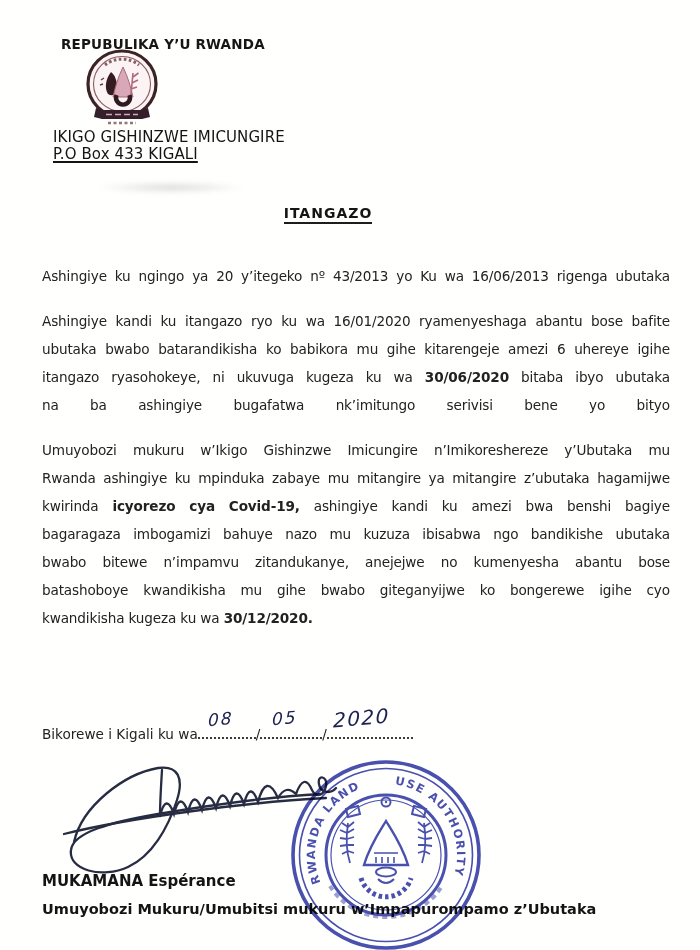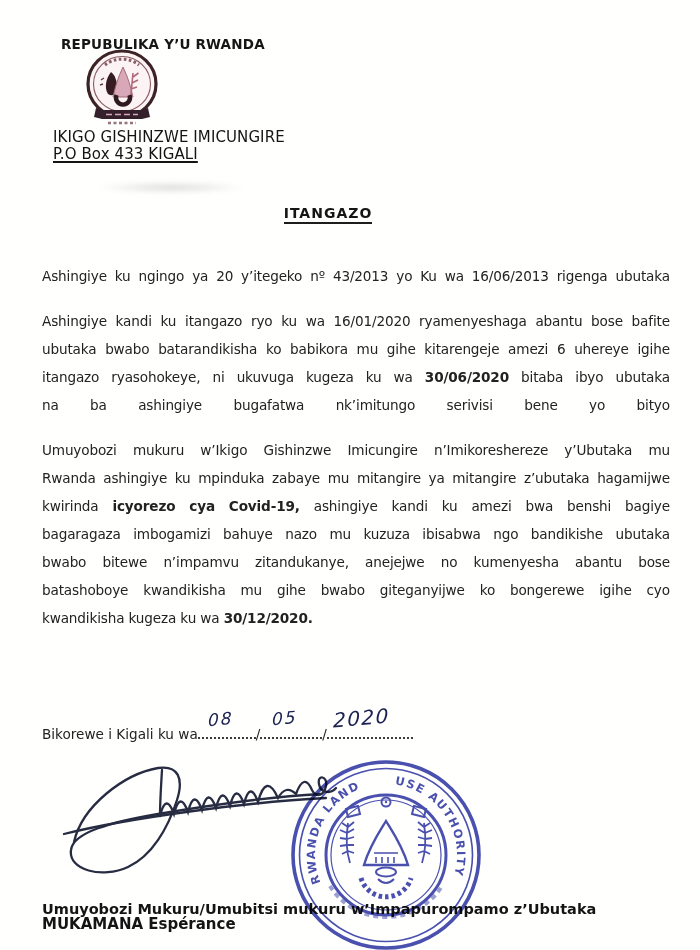--- a/index.html
+++ b/index.html
@@ -40,21 +40,21 @@
   .hand.day   { top:-15px; left:10px; font-size:17px; letter-spacing:2px; }
   .hand.month { top:-16px; left:12px; font-size:17px; letter-spacing:2px; }
   .hand.year  { top:-18px; left:6px;  font-size:20px; letter-spacing:1.5px; }
 
   
   .signature { left:58px; top:758px; z-index:2; }
   .stamp { left:288px; top:757px; z-index:3; mix-blend-mode:multiply; opacity:.92; }
   .stamp text { font-weight:700; letter-spacing:1.5px; }
 
   
-  .signame { left:42px; top:872px; font-size:15px; font-weight:700; color:#141414; z-index:2;margin-top:43px; }
+  .signame { left:42px; top:872px; font-size:15px; font-weight:700; color:#141414; z-index:2; }
   .sigrole { left:42px; top:901px; font-size:14.5px; font-weight:700; color:#141414; z-index:2; white-space:nowrap; }
 </style>
 </head>
 <body>
 
 <div class="page">
 
   <div class="abs republic">REPUBULIKA Y’U RWANDA</div>
 
   <svg class="abs emblem" width="76" height="78" viewBox="0 0 76 78" aria-hidden="true">

